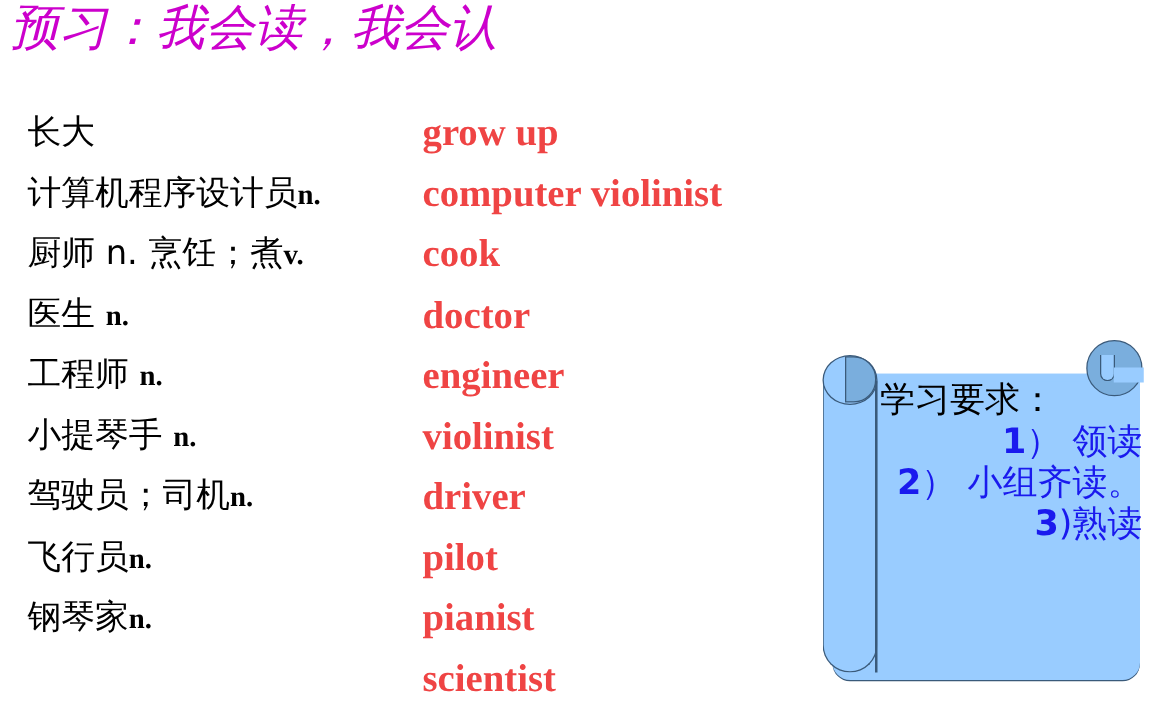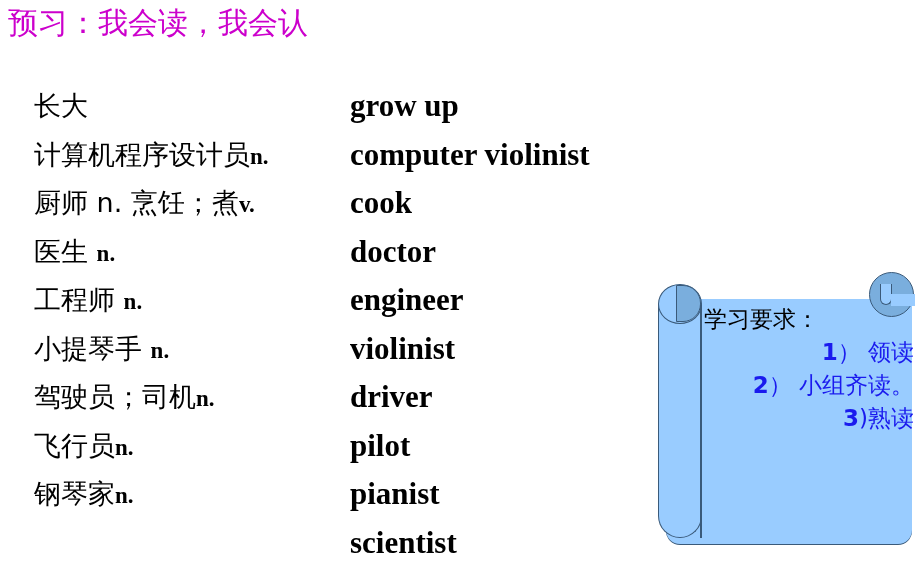--- a/index.html
+++ b/index.html
@@ -15,25 +15,26 @@
     overflow: hidden;
     font-family: "Liberation Serif", "DejaVu Serif", serif;
   }
 
   
   #title {
     position: absolute;
     left: 8px;
     top: 4px;
     font-family: "DejaVu Sans", "Liberation Sans", sans-serif;
-    font-size: 30px;
+    font-size: 39px;
     line-height: 38px;
     color: #cc00cc;
     white-space: nowrap;
     letter-spacing: 0px;
+    font-style: italic;
   }
   #subtitle {
     position: absolute;
     left: 6px;
     top: 46px;
     font-family: "DejaVu Sans", "Liberation Sans", sans-serif;
     font-size: 27px;
     line-height: 32px;
     color: #0000cc;
     white-space: nowrap;
@@ -44,21 +45,21 @@
     font-family: "DejaVu Sans", "Liberation Sans", sans-serif;
     padding: 0 1px;
   }
   #subtitle .tail {
     font-size: 20px;
   }
 
   
   #vocab {
     position: absolute;
-    left: 12px;
+    left: 0;
     top: 84px;
     width: 843px;
   }
   .row {
     position: relative;
     height: 48.5px;
   }
   .cn {
     position: absolute;
     left: 22px;
@@ -75,21 +76,21 @@
     font-size: 23px;
   }
   .en {
     position: absolute;
     left: 338px;
     top: 0;
     font-family: "Liberation Serif", "DejaVu Serif", serif;
     font-weight: bold;
     font-size: 31px;
     line-height: 44px;
-    color: #000000;
+    color: #ef4444;
     white-space: nowrap;
   }
 
   
   #scroll {
     position: absolute;
     left: 658px;
     top: 272px;
     width: 262px;
     height: 303px;
@@ -187,21 +188,21 @@
     height: 12px;
     background: #99ccff;
   }
 
   .sc-text {
     position: absolute;
     left: 46px;
     top: 31px;
     width: 210px;
     font-family: "DejaVu Sans", "Liberation Sans", sans-serif;
-    font-size: 23px;
+    font-size: 28px;
     line-height: 33px;
     white-space: nowrap;
   }
   .sc-head {
     color: #000000;
   }
   .sc-item {
     color: #1a1aee;
     text-align: right;
   }

